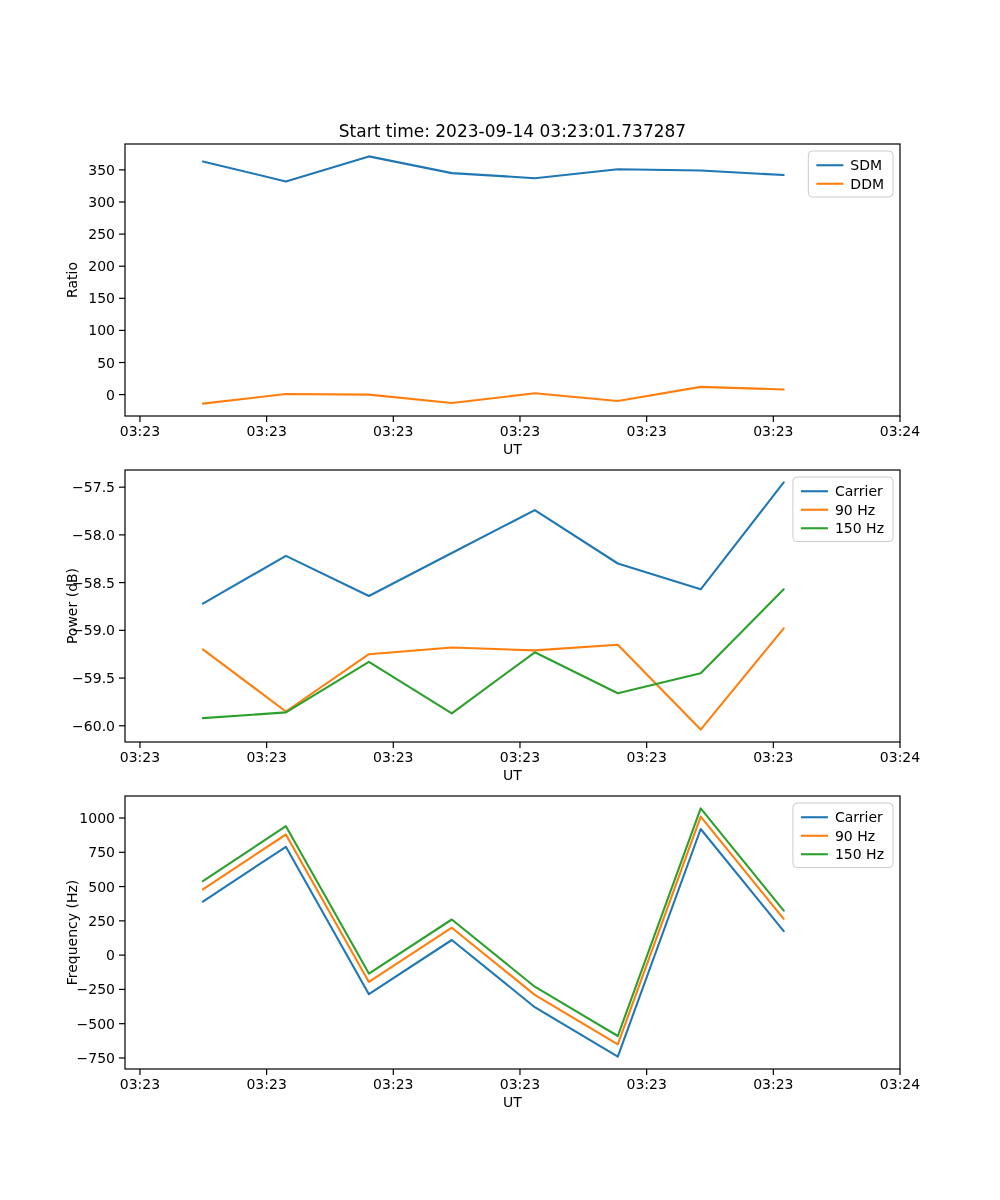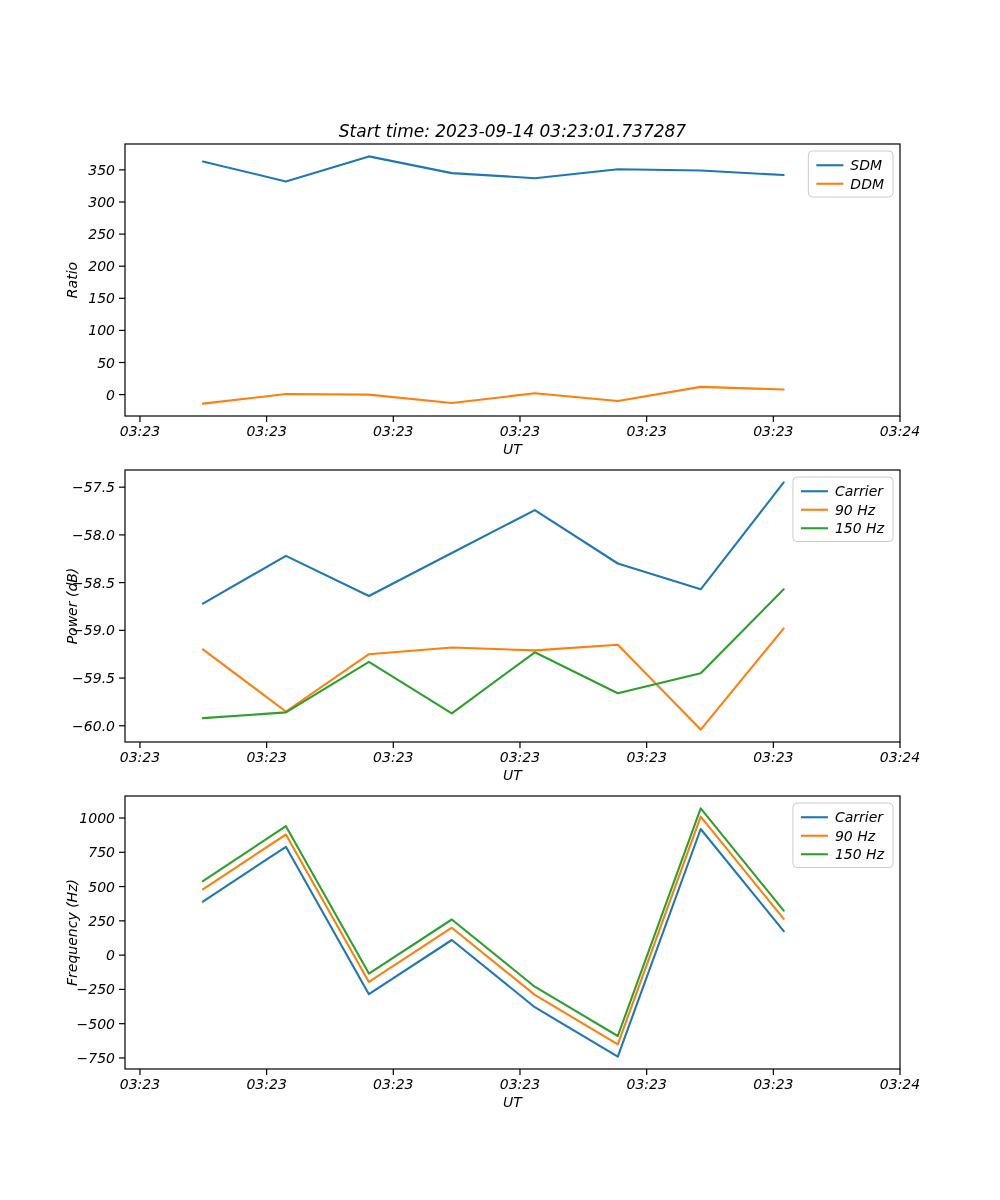--- a/index.html
+++ b/index.html
@@ -1,17 +1,17 @@
 <!DOCTYPE html>
 <html><head>
 <meta charset="utf-8">
 <style>
   html,body{margin:0;padding:0;background:#fff;}
   body{width:1000px;height:1200px;position:relative;font-family:"DejaVu Sans",sans-serif;}
-  .figure{position:absolute;left:0;top:0;width:1000px;height:1200px;background:#fff;font-style:italic;}
+  .figure{position:absolute;left:0;top:0;width:1000px;height:1200px;background:#fff;}
   .chart-title{position:absolute;left:125px;top:121px;width:775px;text-align:center;
                font-size:17px;color:#000;white-space:nowrap;}
   svg text{fill:#000;font-family:"DejaVu Sans",sans-serif;}
 </style>
 </head>
 <body>
 
 <div class="figure">
   <div class="chart-title">Start time: 2023-09-14 03:23:01.737287</div>
   <svg id="plots" width="1000" height="1200" viewBox="0 0 1000 1200">

